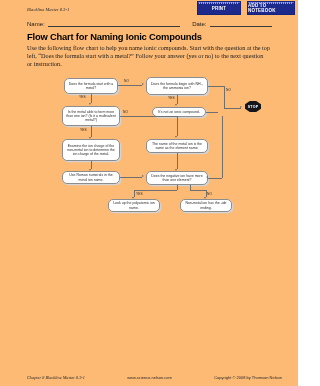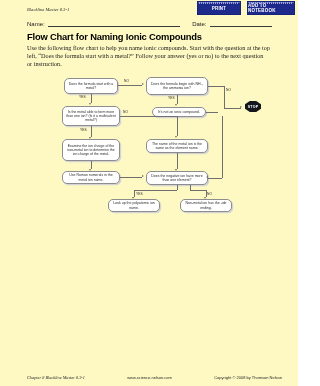--- a/index.html
+++ b/index.html
@@ -11,21 +11,21 @@
     width: 298px;
     height: 386px;
     overflow: hidden;
     font-family: "Liberation Serif", serif;
     color: #1b1b1b;
     position: relative;
   }
   .page {
     position: absolute;
     inset: 0;
-    background: #fef9c3;
+    background: #fdba74;
   }
 
   
   .toolbar {
     position: absolute;
     top: 1px;
     right: 3px;
     display: flex;
     gap: 6px;
   }

